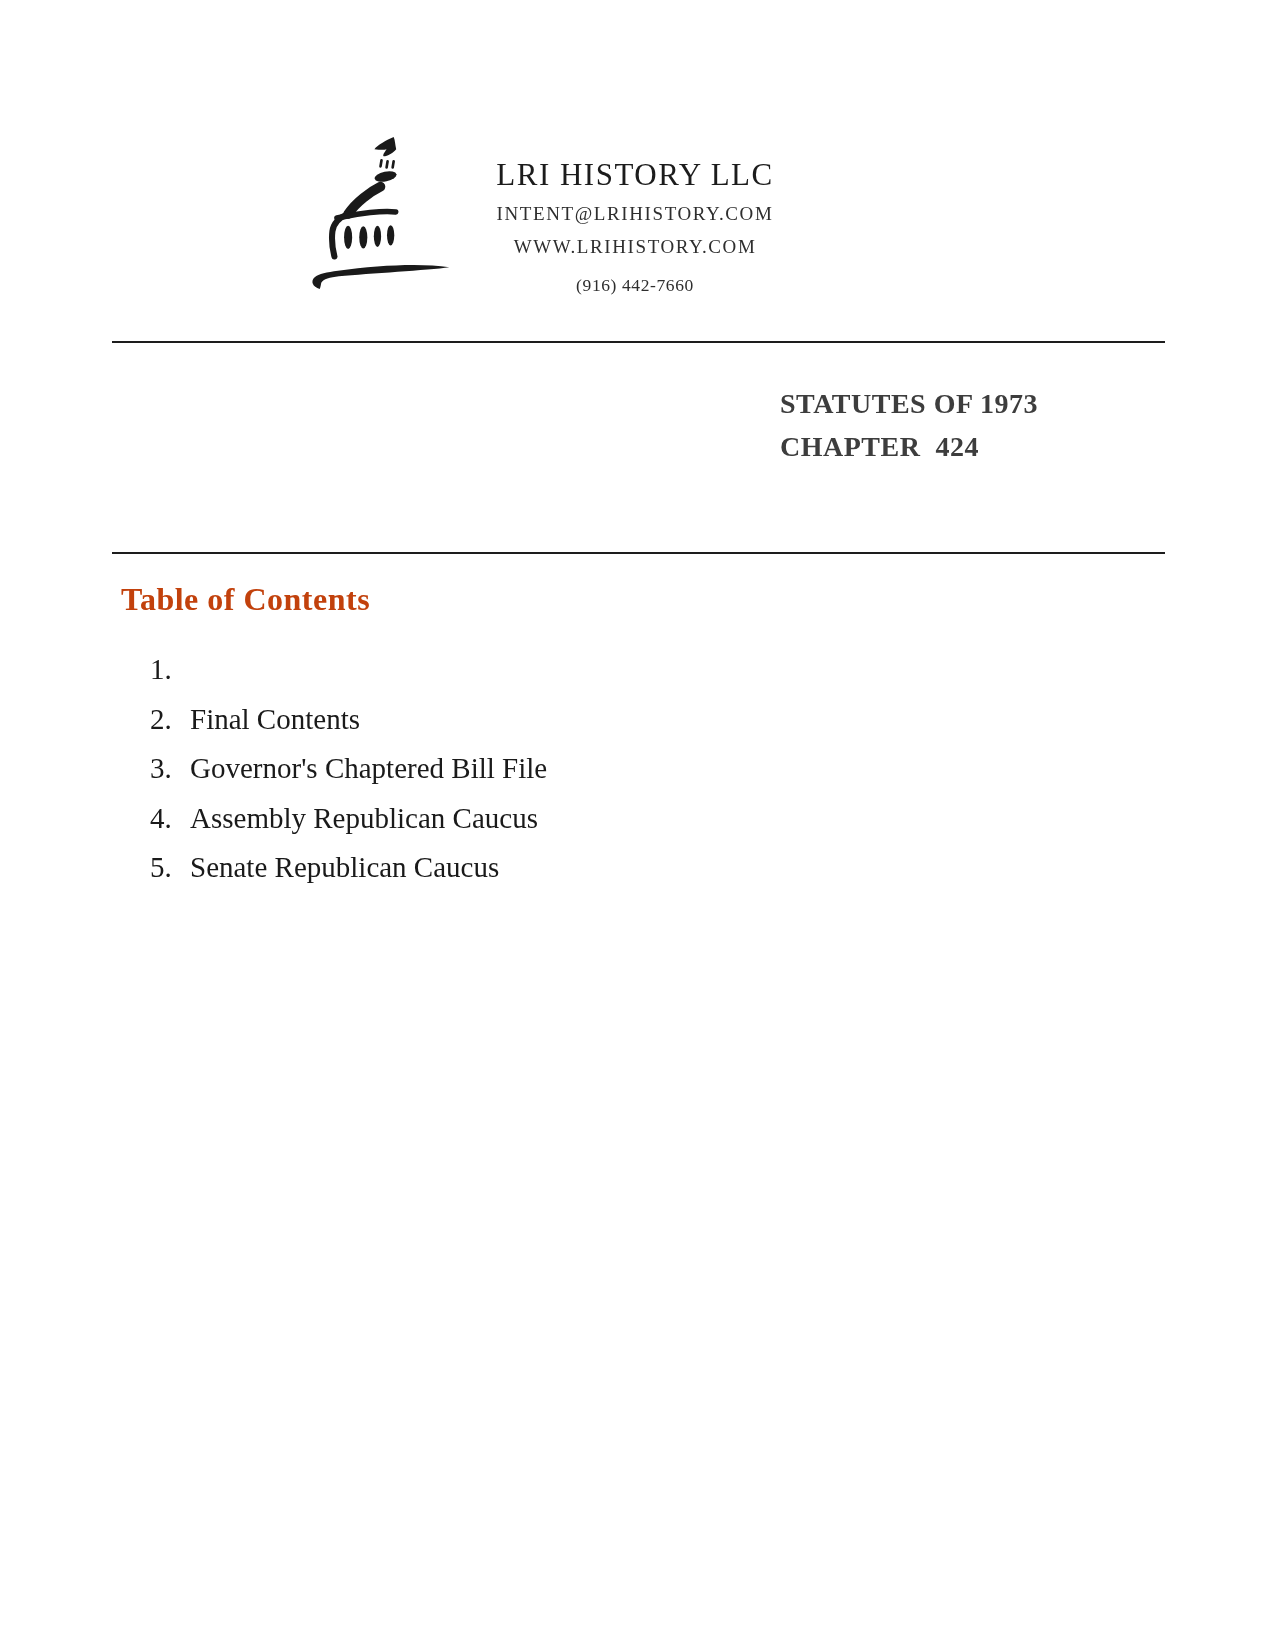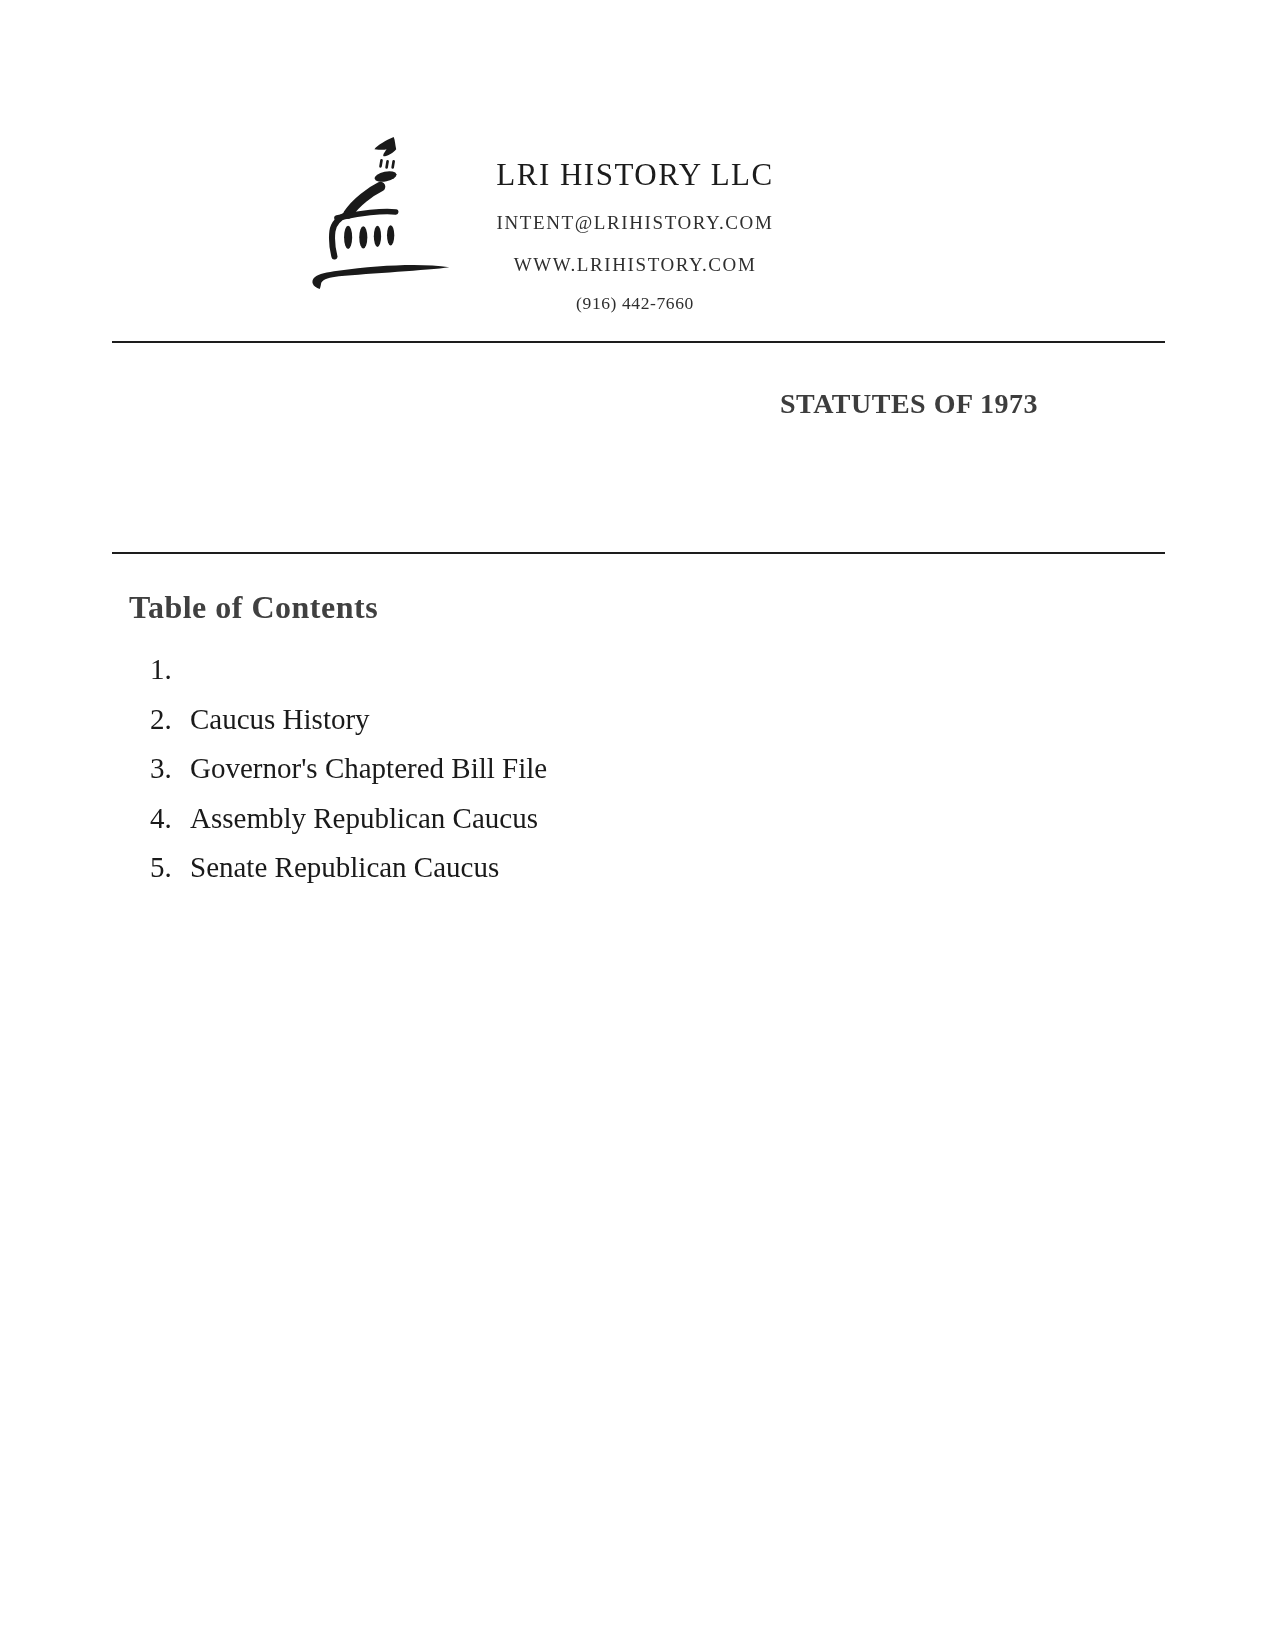--- a/index.html
+++ b/index.html
@@ -38,21 +38,21 @@
     font-size: 31px;
     letter-spacing: 1.5px;
     color: #1c1c1c;
     line-height: 34px;
   }
   .contact-line {
     font-size: 19px;
     letter-spacing: 1.6px;
     color: #2e2e2e;
     line-height: 22px;
-    margin-top: 20px;
+    margin-top: 11px;
   }
   .contact-phone {
     font-size: 17.5px;
     letter-spacing: 0.6px;
     margin-top: 16px;
   }
 
   
   .rule {
     position: absolute;
@@ -80,24 +80,24 @@
     line-height: 43px;
     white-space: pre; 
     letter-spacing: 0.5px;
   }
 
   
   .toc-heading {
     position: absolute;
     left: 117px;
     top: 577px;
-    margin: 12px;
+    margin: 4px;
     font-size: 32px;
     font-weight: bold;
-    color: #404040;
+    color: #c2410c;
     letter-spacing: 0.5px;
   }
   .toc-list {
     position: absolute;
     left: 150px;
     top: 653px;
   }
   .toc-item {
     display: flex;
     height: 49.5px;
@@ -146,33 +146,34 @@
     <div class="company-name">LRI HISTORY LLC</div>
     <div class="contact-line">INTENT@LRIHISTORY.COM</div>
     <div class="contact-line">WWW.LRIHISTORY.COM</div>
     <div class="contact-line contact-phone">(916) 442-7660</div>
   </div>
 
   <hr class="rule rule-top">
 
   <section class="doc-info">
     <div class="statute-line">STATUTES OF 1973</div>
+    <div class="statute-line">CHAPTER  424</div>
   </section>
 
   <hr class="rule rule-bottom">
 
   <h1 class="toc-heading">Table of Contents</h1>
 
   <div class="toc-list">
     <div class="toc-item">
       <span class="toc-num">1.</span>
     </div>
     <div class="toc-item">
       <span class="toc-num">2.</span>
-      <span class="toc-label">Caucus History</span>
+      <span class="toc-label">Final Contents</span>
     </div>
     <div class="toc-item">
       <span class="toc-num">3.</span>
       <span class="toc-label">Governor's Chaptered Bill File</span>
     </div>
     <div class="toc-item">
       <span class="toc-num">4.</span>
       <span class="toc-label">Assembly Republican Caucus</span>
     </div>
     <div class="toc-item">

